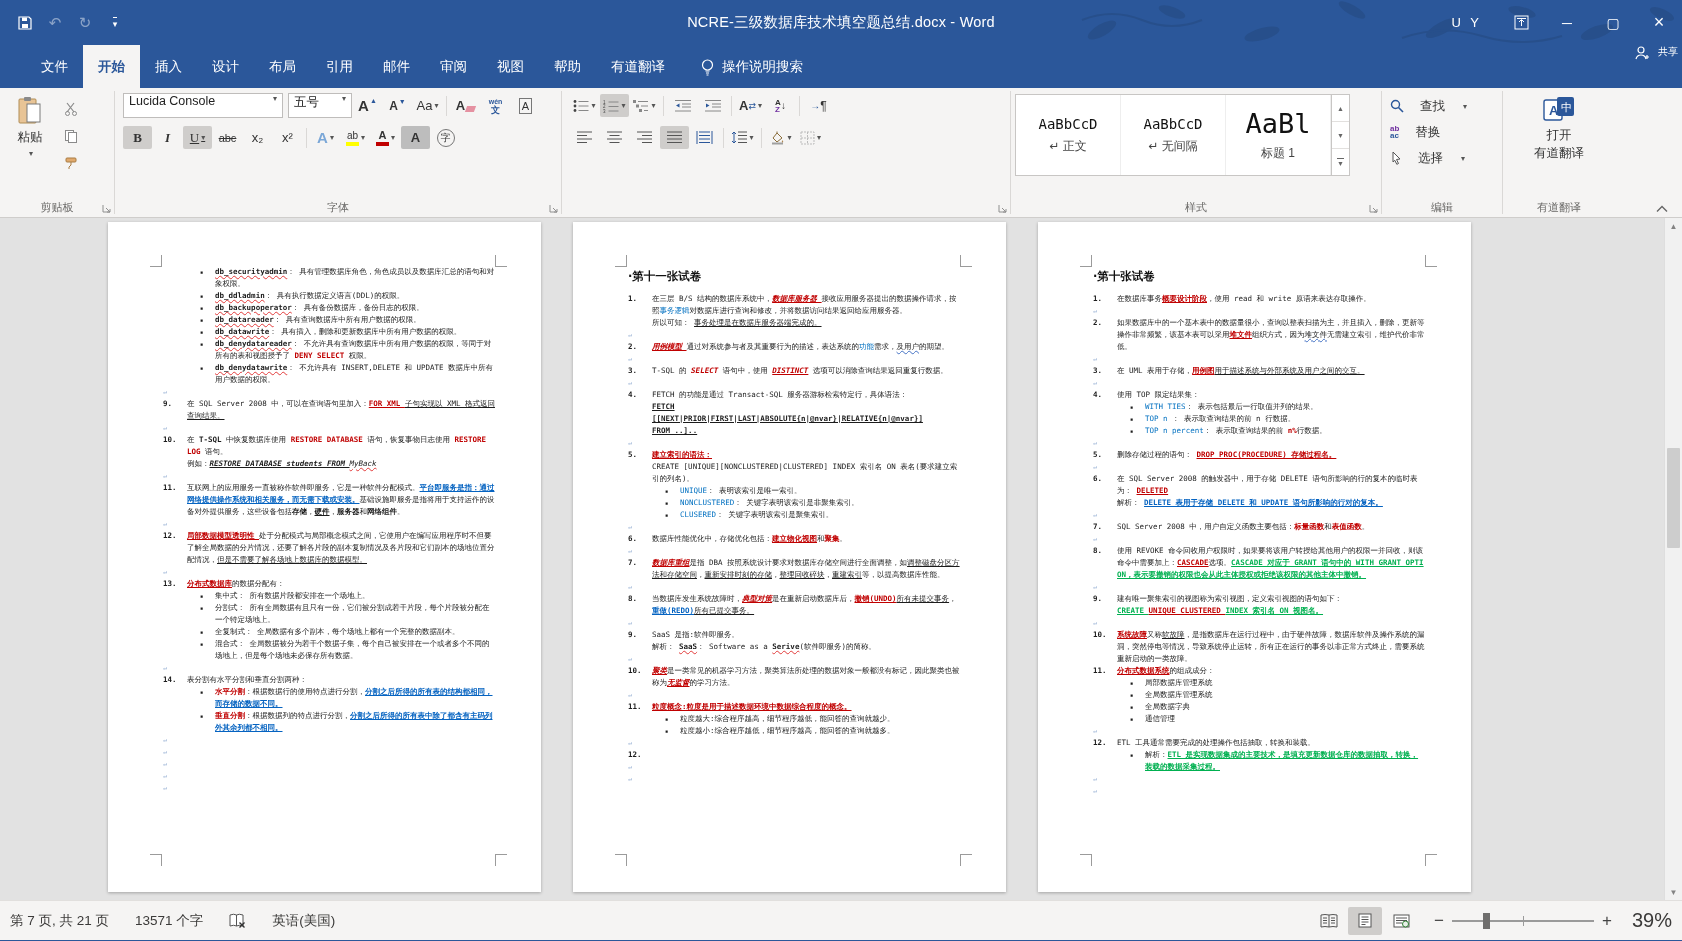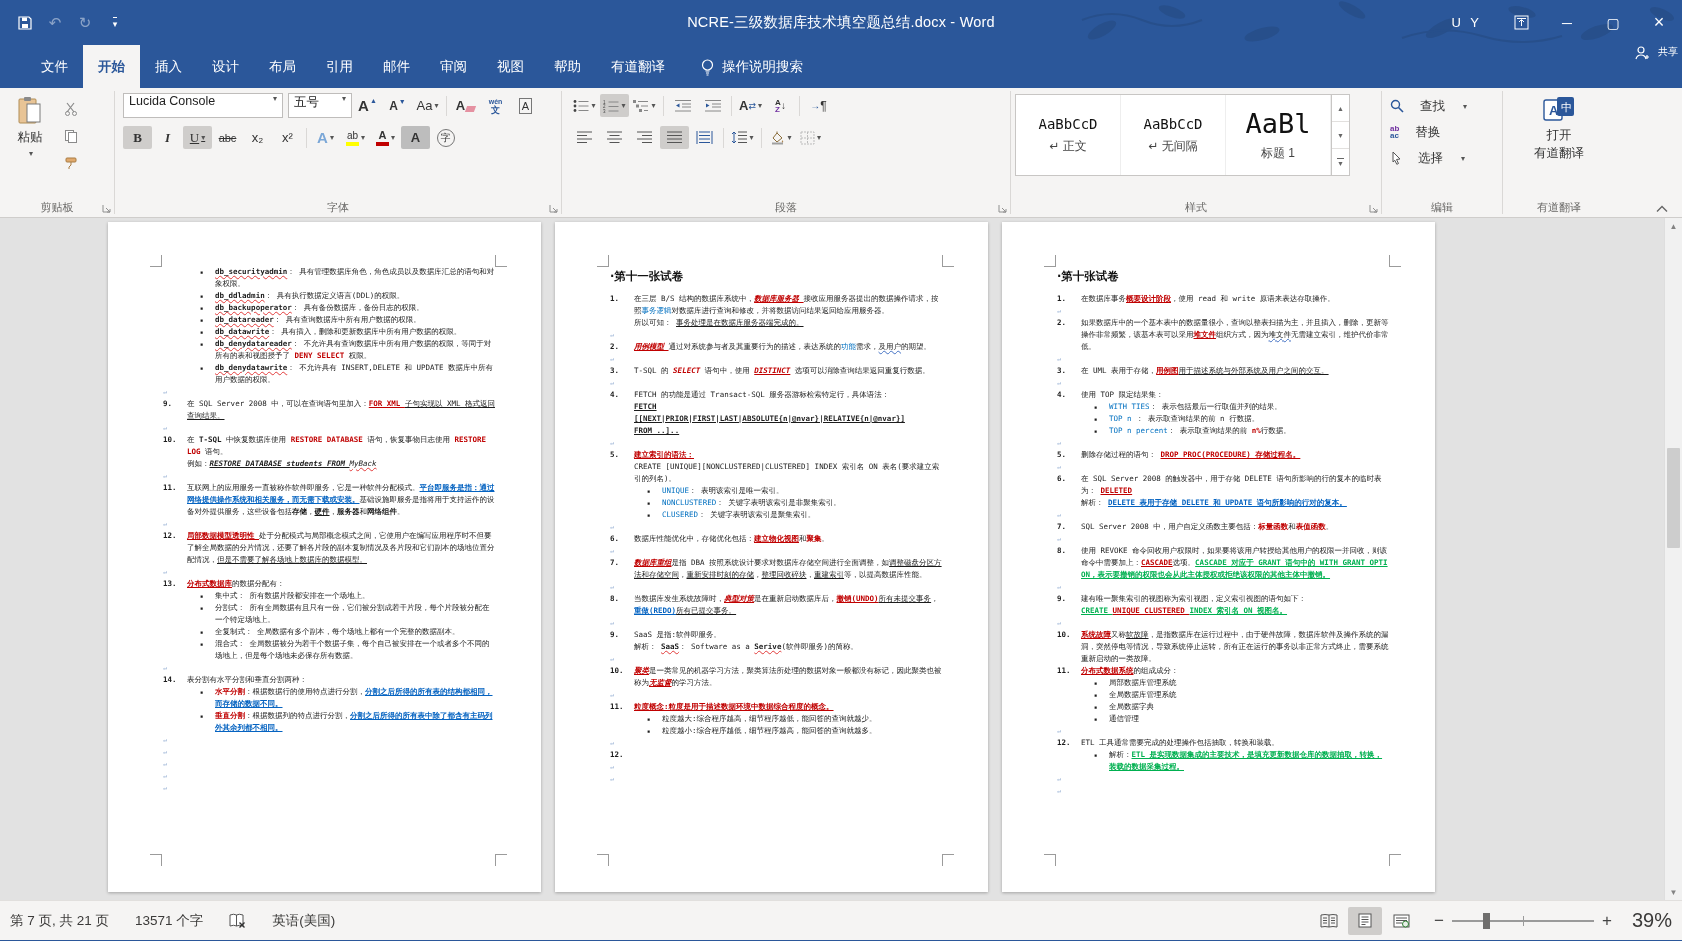--- a/index.html
+++ b/index.html
@@ -54,21 +54,21 @@
   .stylecard .prev{font-family:"DejaVu Sans Mono",monospace;font-size:14px;color:#111;white-space:nowrap}
   .stylecard .prev.h1{font-size:27px;font-weight:500}
   .stylecard .sname{font-size:12px;color:#444;white-space:nowrap}
   .galscroll{width:17px;border-left:1px solid #c8c6c4;display:flex;flex-direction:column}
   .galscroll div{flex:1;display:flex;align-items:center;justify-content:center;font-size:7px;color:#666;border-bottom:1px solid #e2e0de}
   .erow{display:flex;align-items:center;gap:16px;height:24px;font-size:12.5px;color:#333;padding:1px 4px}
   .collapse{position:absolute;right:14px;bottom:4px}
 
   
   .docarea{height:682px;background:#e2e2e2;position:relative;overflow:hidden}
-  .canvas{position:absolute;left:0;top:0;right:17px;bottom:0;display:flex;gap:14px;padding:4px 0 0 108px;overflow:hidden}
+  .canvas{position:absolute;left:0;top:0;right:17px;bottom:0;display:flex;gap:32px;padding:4px 0 0 108px;overflow:hidden}
   .page{width:433px;height:670px;background:#fff;box-shadow:0 1px 3px rgba(0,0,0,.28);position:relative;overflow:hidden;flex:none}
   .pinner{position:absolute;left:55px;right:46px;top:44px;bottom:12px;overflow:hidden;
           font-family:"DejaVu Sans Mono","DejaVu Sans",monospace;font-size:7.5px;line-height:12px;color:#1c1c1c}
   .cm{position:absolute;width:11px;height:11px;border:0 solid #9b9b9b}
   .cm.tl{left:42px;top:33px;border-right-width:1px;border-bottom-width:1px}
   .cm.tr{right:34px;top:33px;border-left-width:1px;border-bottom-width:1px}
   .cm.bl{left:42px;bottom:26px;border-right-width:1px;border-top-width:1px}
   .cm.br{right:34px;bottom:26px;border-left-width:1px;border-top-width:1px}
   .para{display:flex;align-items:flex-start}
   .para .marker{flex:none;font-weight:bold}
@@ -450,21 +450,20 @@
           </div>
           <div class="sb">
             <svg width="15" height="14" viewBox="0 0 15 14">
               <rect x="1" y="1" width="13" height="12" fill="none" stroke="#bbb" stroke-dasharray="2 1"></rect>
               <path d="M7.5 1 v12 M1 7 h13" stroke="#bbb" stroke-dasharray="2 1"></path>
             </svg>
             <span class="caret">▾</span>
           </div>
         </div>
       </div>
-      <div class="glabel">段落</div>
       <div class="dlg">
         <svg width="9" height="9" viewBox="0 0 9 9">
             <path d="M1 1 v7 h7" fill="none" stroke="#777"></path>
             <path d="M4 4 l4 4 M8 5 v3 h-3" fill="none" stroke="#777"></path>
           </svg>
       </div>
     </div>
     <div class="gsep"></div>
 
     <div class="group" style="width:362px">

